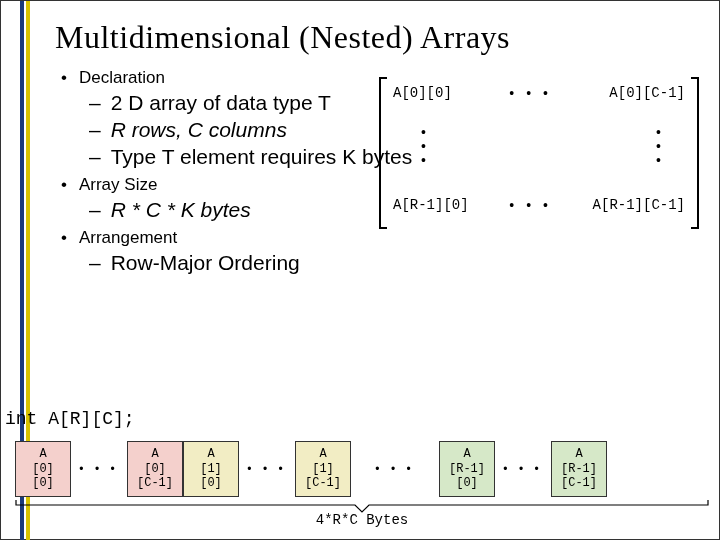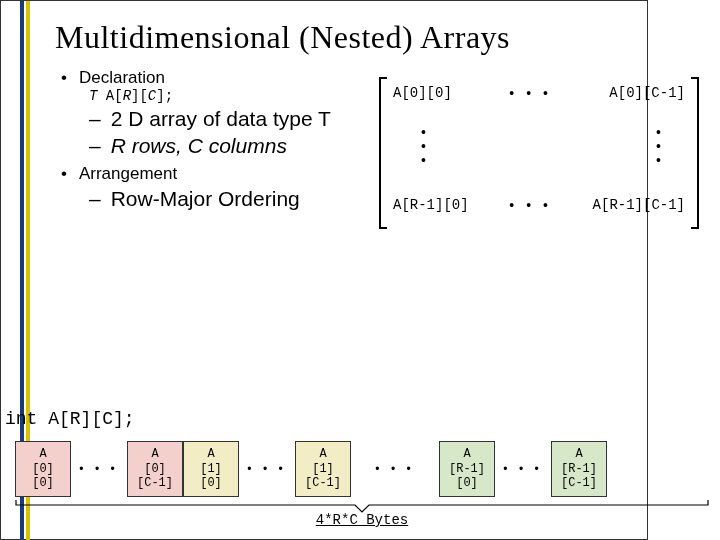--- a/index.html
+++ b/index.html
@@ -6,21 +6,21 @@
   body {
     margin: 0;
     font-family: Arial, Helvetica, sans-serif;
     background: #fff;
     width: 720px;
     height: 540px;
     overflow: hidden;
   }
   .slide {
     border: 1px solid #333;
-    width: 648px;
+    width: 720px;
     height: 540px;
     position: relative;
   }
   .stripe-a { position: absolute; left: 19px; top: 0; width: 4px; height: 540px; background: #1a3a7a; }
   .stripe-b { position: absolute; left: 25px; top: 0; width: 4px; height: 540px; background: #d7c200; }
   .content { margin-left: 40px; }
   h1 {
     font-size: 32px;
     font-weight: normal;
     margin: 0;
@@ -108,41 +108,43 @@
     top: 498px;
     width: 694px;
     height: 30px;
   }
   .brace svg { width: 100%; height: 14px; display: block; }
   .brace-label {
     text-align: center;
     font-family: "Courier New", monospace;
     font-size: 14px;
     margin-top: -1px;
-    text-decoration: underline;
   }
 </style>
 </head>
 <body>
 
 <div class="slide">
   <div class="stripe-a"></div>
   <div class="stripe-b"></div>
 
   <div class="content">
     <h1>Multidimensional (Nested) Arrays</h1>
 
     <ul class="top">
       <li><span>Declaration</span>
-        <div class="emline">
-          <span class="i">T</span><span class="code"> A[</span><span class="i">R</span><span class="code">][</span><span class="i">C</span><span class="code">];</span>
-        </div>
         <ul class="sub">
           <li><span>2 D array of data type T</span></li>
           <li><span class="i">R rows, C columns</span></li>
+          <li><span>Type T element requires K bytes</span></li>
+        </ul>
+      </li>
+      <li><span>Array Size</span>
+        <ul class="sub">
+          <li><span class="i">R * C * K bytes</span></li>
         </ul>
       </li>
       <li><span>Arrangement</span>
         <ul class="sub">
           <li><span>Row-Major Ordering</span></li>
         </ul>
       </li>
     </ul>
   </div>
 

